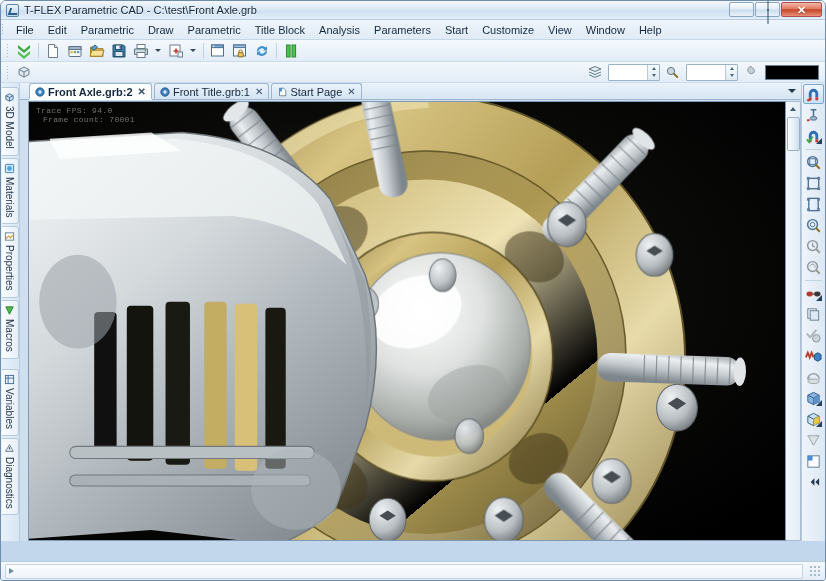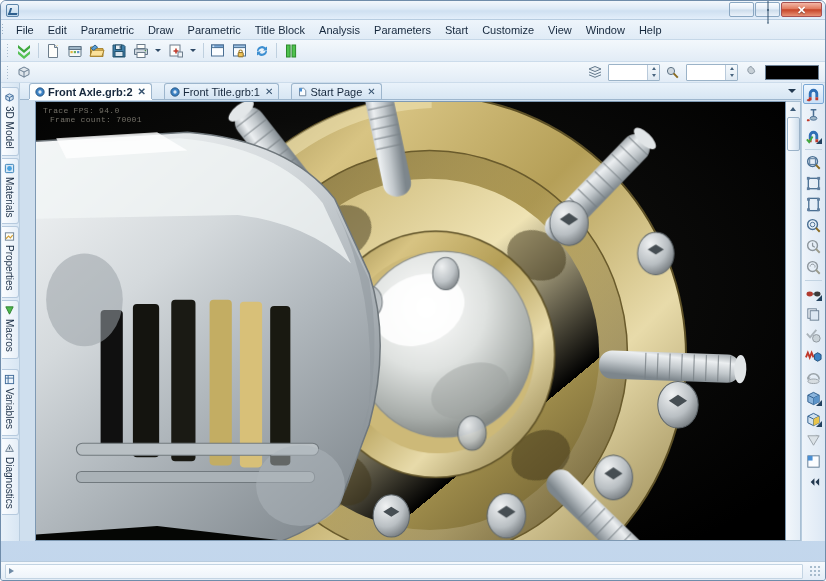--- a/index.html
+++ b/index.html
@@ -153,42 +153,42 @@
   #center { flex: 1; display: flex; flex-direction: column; min-width: 0; }
 
   #tabstrip {
     height: 17px; flex: none; position: relative;
     background: linear-gradient(180deg,#e9f2fa,#d7e6f3);
     border-bottom: 1px solid #9db6cd;
     display: flex; align-items: flex-end; padding-left: 9px;
   }
   .dtab {
     height: 16px; display: flex; align-items: center; gap: 3px;
-    padding: 0 5px; margin-right: 12px;
+    padding: 0 5px; margin-right: 2px;
     font-size: 11px; color: #16283d;
     border: 1px solid #9db6cd; border-bottom: none;
     border-radius: 3px 3px 0 0;
     background: linear-gradient(180deg,#eaf3fb,#d3e3f2);
   }
   .dtab.active {
     background: #fdfefe; font-weight: bold;
     box-shadow: 0 1px 0 0 #fdfefe;
   }
   .dtab .di { width: 10px; height: 10px; flex: none; }
   .dtab .dx { font-size: 10px; color: #33506d; margin-left: 2px; }
   #tab-dropdown {
     position: absolute; right: 3px; bottom: 2px;
     width: 13px; height: 13px; display: flex; align-items: center; justify-content: center;
   }
   #tab-dropdown::after {
     content:""; border-left:4px solid transparent; border-right:4px solid transparent;
     border-top:4px solid #22384f;
   }
 
-  #viewwrap { flex: 1; display: flex; min-height: 0; background: #cfdfee; padding: 1px 0 0 15px; }
+  #viewwrap { flex: 1; display: flex; min-height: 0; background: #cfdfee; padding: 1px 0 0 8px; }
   #viewport {
     flex: 1; position: relative; background: #000;
     border: 1px solid #7e99b3; overflow: hidden; min-width: 0;
   }
   #scene { position: absolute; inset: 0; }
   .ovl {
     position: absolute; left: 7px;
     font-family: "Liberation Mono", monospace;
     font-size: 8px; color: rgba(200,195,180,.55);
     letter-spacing: .3px; white-space: nowrap;
@@ -259,20 +259,21 @@
     background-size: 4px 4px;
   }
 </style>
 </head>
 <body>
 
 <div id="app">
 
   <div id="titlebar">
     <div class="t-icon"></div>
+    <div id="title-text">T-FLEX Parametric CAD - C:\test\Front Axle.grb</div>
     <div id="winbtns">
       <div class="wbtn">
           <i><span class="min-g"></span></i>
         </div>
       <div class="wbtn">
           <i><span class="max-g"></span></i>
         </div>
       <div class="wbtn close">
           <i class="x-g">✕</i>
         </div>

